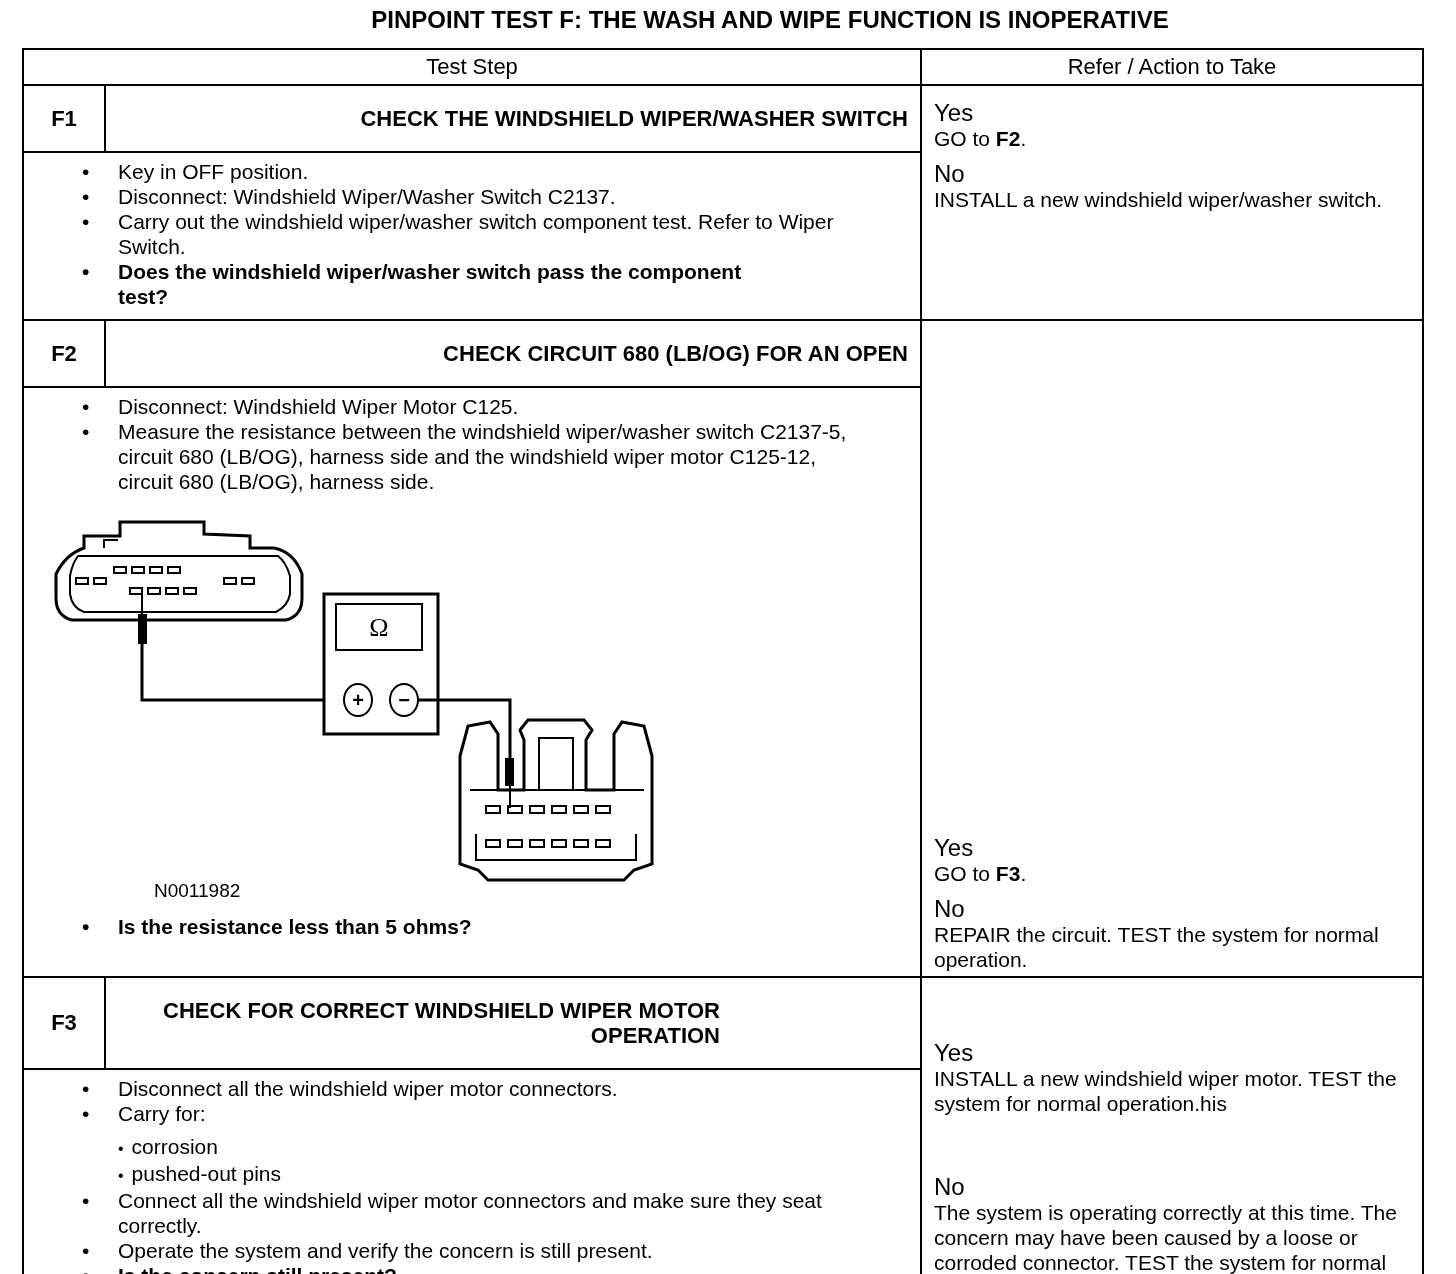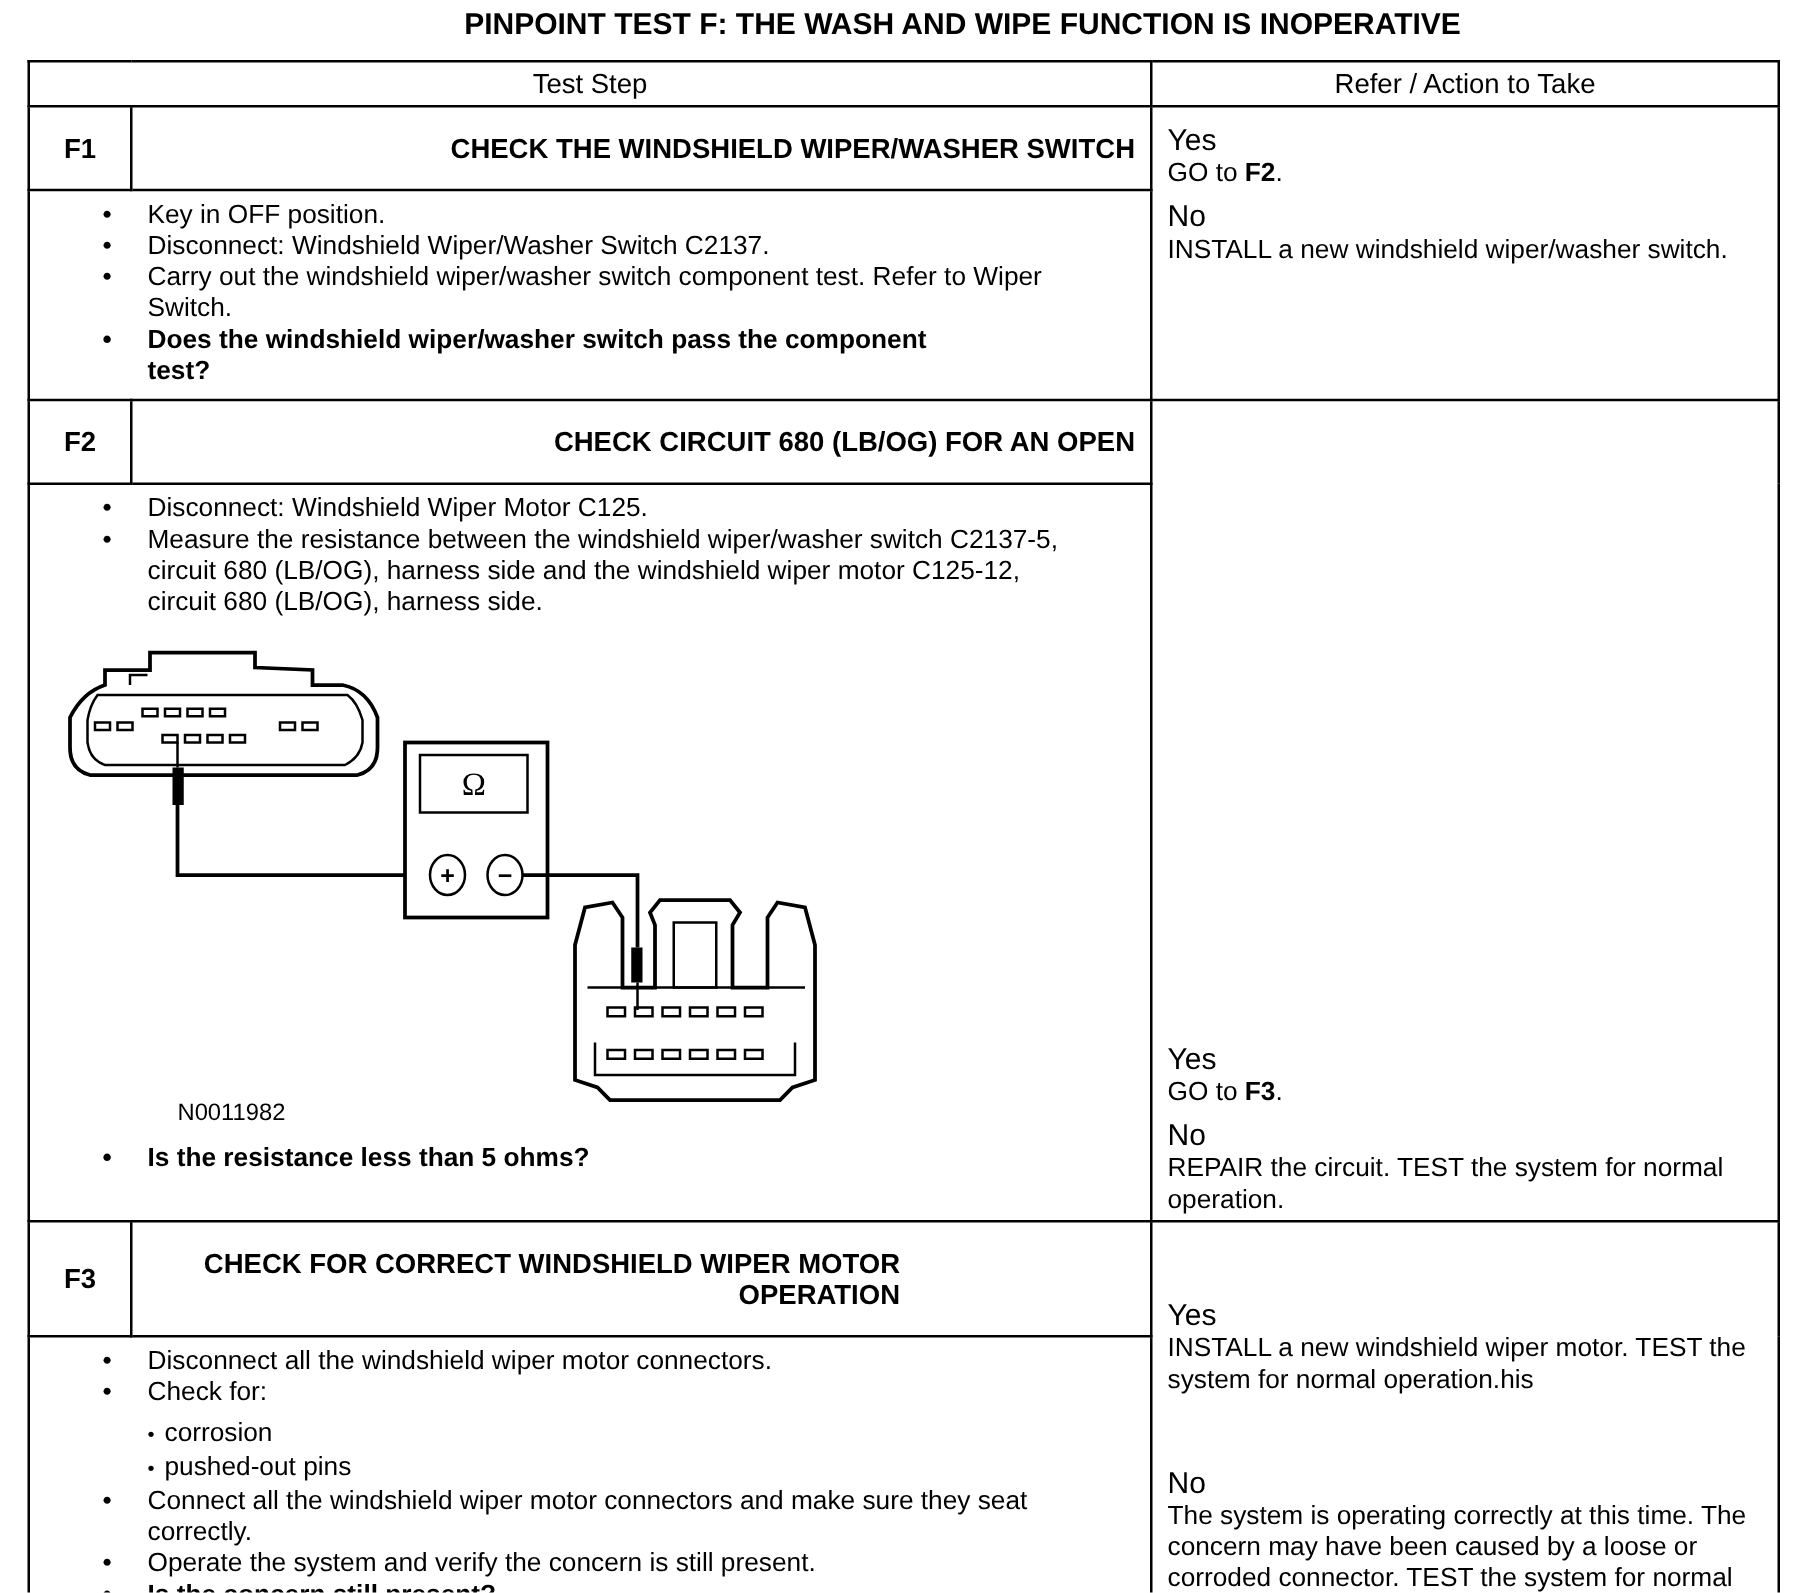--- a/index.html
+++ b/index.html
@@ -25,21 +25,21 @@
     ul.steps li { position: relative; }
     ul.steps li .bul { position: absolute; left: -36px; top: 0; }
     ul.steps li.q { font-weight: bold; }
     ul.sub { list-style: none; margin: 8px 4px 0 0; padding: 0 0 0 0; }
     ul.sub li .bul2 { margin-right: 8px; font-size: 16px; }
     .result { padding: 14px 12px 0 12px; font-size: 21px; line-height: 25px; }
     .result .lbl { font-weight: normal; font-size: 24px; line-height: 26px; }
     .result .gap { height: 10px; }
     .result b { font-weight: bold; }
     .diagram { position: relative; height: 420px; }
-    .figid { position: absolute; left: 118px; top: 386px; font-size: 19px; }
+    .figid { position: absolute; left: 130px; top: 386px; font-size: 19px; }
     svg.conn { position: absolute; left: 0; top: 0; }
   </style>
 </head>
 <body>
 
 <div class="title">PINPOINT TEST  F: THE WASH AND WIPE FUNCTION IS INOPERATIVE</div>
 
 <table class="pt">
   <colgroup>
     <col style="width:82px">
@@ -179,21 +179,21 @@
         <div style="height:58px"></div>
         <div class="lbl">No</div>
         <div>The system is operating correctly at this time. The concern may have been caused by a loose or corroded connector. TEST the system for normal operation.</div>
       </div>
     </td>
   </tr>
   <tr>
     <td colspan="2" style="height:268px">
       <ul class="steps">
         <li><span class="bul">•</span><span>Disconnect all the windshield wiper motor connectors.</span></li>
-        <li><span class="bul">•</span><span>Check for:</span>
+        <li><span class="bul">•</span><span>Carry for:</span>
           <ul class="sub">
             <li><span class="bul2">•</span><span>corrosion</span></li>
             <li><span class="bul2">•</span><span>pushed-out pins</span></li>
           </ul>
         </li>
         <li style="padding-right:60px"><span class="bul">•</span><span>Connect all the windshield wiper motor connectors and make sure they seat correctly.</span></li>
         <li><span class="bul">•</span><span>Operate the system and verify the concern is still present.</span></li>
         <li class="q"><span class="bul">•</span><span>Is the concern still present?</span></li>
       </ul>
     </td>

